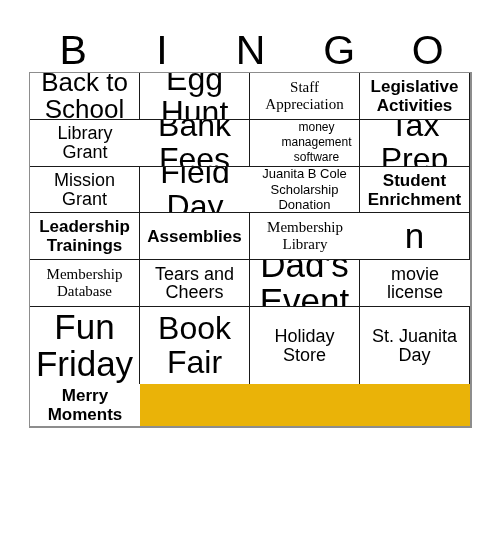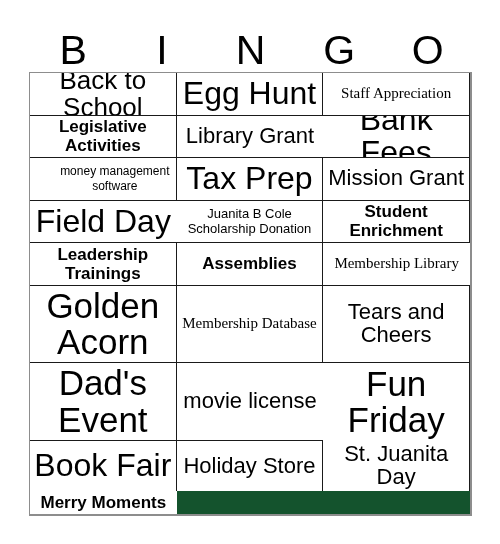--- a/index.html
+++ b/index.html
@@ -43,30 +43,30 @@
     color: #000000;
     user-select: none;
   }
 
   
   .bingo-grid {
     position: absolute;
     left: 29px;
     top: 72px;
     width: 443px;
-    height: 444px;
+    height: 356px;
     box-sizing: border-box;
     border-top: 1px solid #8d8d8d;
     border-left: 1px solid #8d8d8d;
     border-right: 2px solid #8d8d8d;
     border-bottom: 2px solid #8d8d8d;
     display: grid;
-    grid-template-columns: repeat(3, 1fr);
+    grid-template-columns: repeat(4, 1fr);
     grid-template-rows: repeat(5, 1fr);
-    background: #14532d;
+    background: #eab308;
   }
   .bingo-cell {
     box-sizing: border-box;
     border-right: 1px solid #1a1a1a;
     border-bottom: 1px solid #1a1a1a;
     display: flex;
     align-items: center;
     justify-content: center;
     text-align: center;
     padding: 2px 3px;
@@ -83,21 +83,21 @@
     line-height: 1.04;
     font-weight: 400;
     word-wrap: break-word;
     color: #000000;
   }
 
   
   .fs-xxl .cell-text { font-size: 32px; }
   .fs-xl  .cell-text { font-size: 35px; }
   .fs-lg  .cell-text { font-size: 26px; }
-  .fs-md  .cell-text { font-size: 22px; }
+  .fs-md  .cell-text { font-size: 18px; }
   .fs-sm  .cell-text { font-size: 17px; line-height: 1.12; font-weight: bold; }
   .fs-xs  .cell-text { font-size: 15px; line-height: 1.15; font-family: Liberation Serif, serif; }
   .fs-xxs .cell-text { font-size: 13px; line-height: 1.2; }
   .fs-tiny .cell-text { font-size: 12px; line-height: 1.25; margin-left: 24px; }
 </style>
 </head>
 <body>
 
 <div id="card-root">
 

